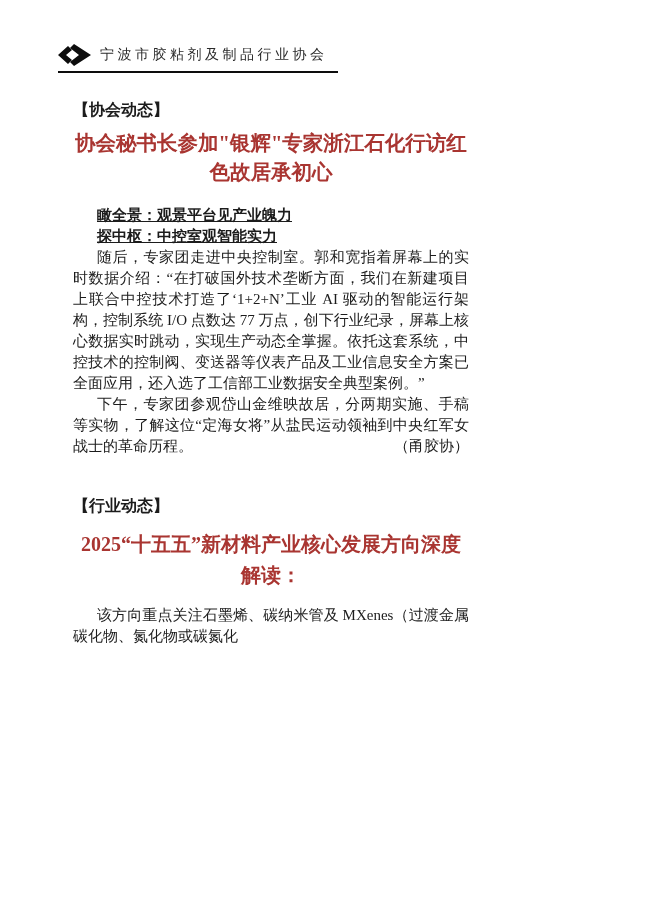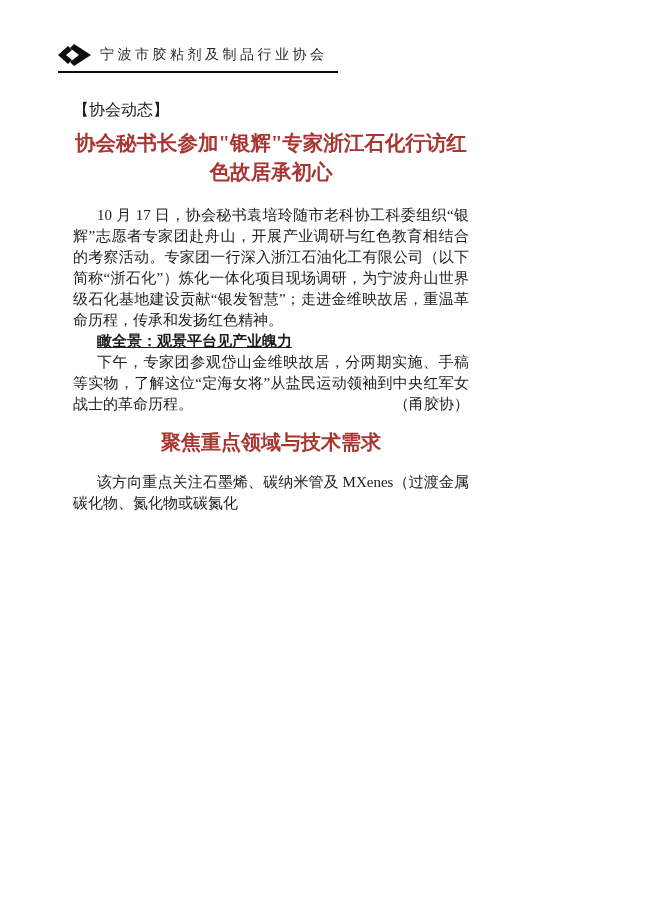--- a/index.html
+++ b/index.html
@@ -31,21 +31,21 @@
     color: #2a2a2a;
     white-space: nowrap;
   }
   .content {
     padding: 0 73px;
     font-size: 15px;
     line-height: 21px;
     text-align: justify;
   }
   .section-tag {
-    font-weight: normal;
+    font-weight: bold;
     font-size: 16px;
     line-height: 22px;
     margin-top: 26px;
   }
   .section-tag.second { margin-top: 38px; }
   .article-title {
     color: #a93531;
     font-weight: bold;
     font-size: 20.5px;
     line-height: 29px;
@@ -91,30 +91,32 @@
     </svg>
     <span class="org-name">宁波市胶粘剂及制品行业协会</span>
   </div>
 
   <div class="content">
 
     <div class="section-tag">【协会动态】</div>
 
     <div class="article-title">协会秘书长参加"银辉"专家浙江石化行访红色故居承初心</div>
 
-    <p class="body-para">10 月 17 日，协会秘书袁培玲随市老科协工科委组织“银辉”志愿者专家团赴舟山，开展产业调研与红色教育相结合的考察活动。专家团一行深入浙江石油化工有限公司（以下简称“浙石化”）炼化一体化项目现场调研，为宁波舟山世界级石化基地建设贡献“银发智慧”；走进金维映故居，重温革命历程，传承和发扬红色精神。</p>
 
     <p class="subhead">瞰全景：观景平台见产业魄力</p>
 
+    <p class="subhead">探中枢：中控室观智能实力</p>
+    <p class="body-para">随后，专家团走进中央控制室。郭和宽指着屏幕上的实时数据介绍：“在打破国外技术垄断方面，我们在新建项目上联合中控技术打造了‘1+2+N’工业 AI 驱动的智能运行架构，控制系统 I/O 点数达 77 万点，创下行业纪录，屏幕上核心数据实时跳动，实现生产动态全掌握。依托这套系统，中控技术的控制阀、变送器等仪表产品及工业信息安全方案已全面应用，还入选了工信部工业数据安全典型案例。”</p>
 
     <p class="body-para"><span>下午，专家团参观岱山金维映故居，分两期实施、手稿等实物，了解这位“定海女将”从盐民运动领袖到中央红军女战士的革命历程。</span><span class="attribution">（甬胶协）</span></p>
 
+    <div class="section-tag second">【行业动态】</div>
 
     <div class="article-title-2">
-      <div>聚焦重点领域与技术需求</div>
+      <div>2025“十五五”新材料产业核心发展方向深度解读：</div>
     </div>
 
 
 
     <p class="body-para">该方向重点关注石墨烯、碳纳米管及 MXenes（过渡金属碳化物、氮化物或碳氮化</p>
 
   </div>
 
 </div>
 

